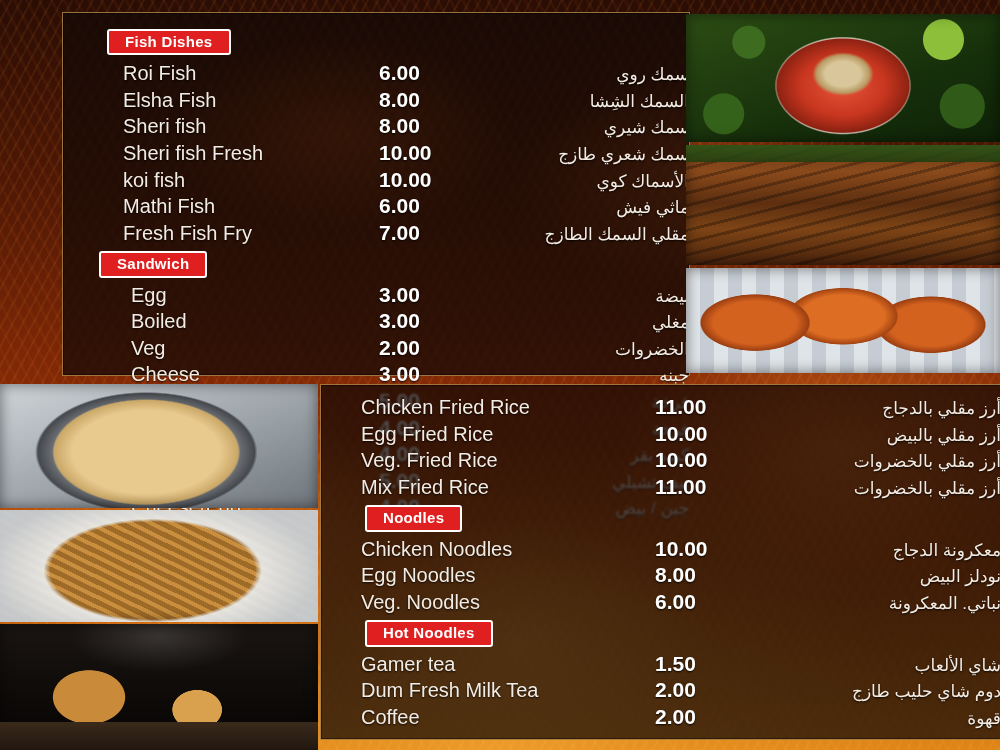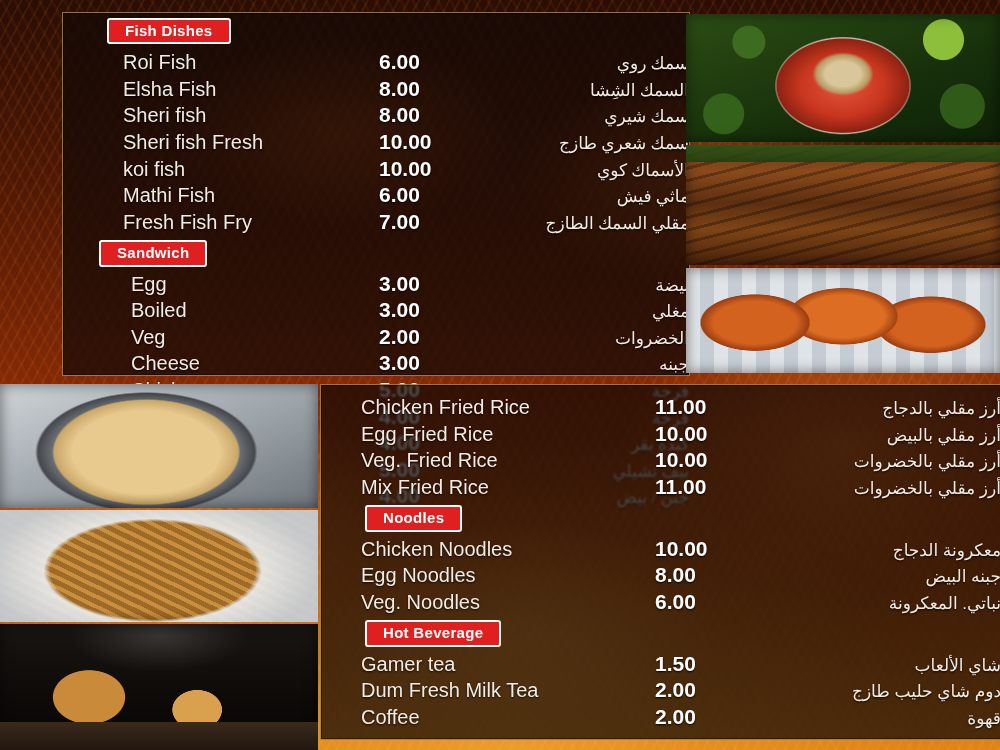--- a/index.html
+++ b/index.html
@@ -77,21 +77,21 @@
     text-align:right;
     color:#f2ece4;
     direction:rtl;
     font-size:17px;
   }
 
   
   #panel-top .row{padding-left:40px;}
   #panel-top .name{width:256px;}
   #panel-top .price{width:150px;font-size:21px;}
-  #panel-top .ar{width:160px;font-family:Liberation Serif, serif;}
+  #panel-top .ar{width:160px;}
   #panel-top .sec2 .row .name{width:248px;}
 
   
   #panel-bottom .row{padding-left:40px;gap:16px;}
   #panel-bottom .name{width:278px;}
   #panel-bottom .price{width:152px;font-size:21px;}
   #panel-bottom .ar{width:196px;}
   .gap-xs{height:4px;}
 
   
@@ -184,21 +184,21 @@
 
   .photo .inner{box-shadow:0 0 14px rgba(0,0,0,.5) inset;}
 </style>
 </head>
 <body>
 
 <div class="bg"></div>
 
 <div class="panel" id="panel-top">
 
-  <div class="pill-wrap" style="margin-top:5px;">
+  <div class="pill-wrap" style="margin-top:16px;">
     <span class="pill">Fish Dishes</span>
   </div>
 
   <div class="rows" style="margin-top:6px;">
     <div class="row">
       <span class="name">Roi Fish</span>
       <span class="price">6.00</span>
       <span class="ar">سمك روي</span>
     </div>
     <div class="row">
@@ -321,33 +321,33 @@
 
   <div class="rows" style="margin-top:5px;">
     <div class="row">
       <span class="name">Chicken Noodles</span>
       <span class="price">10.00</span>
       <span class="ar">معكرونة الدجاج</span>
     </div>
     <div class="row">
       <span class="name">Egg Noodles</span>
       <span class="price">8.00</span>
-      <span class="ar">جبنه البيض</span>
+      <span class="ar">نودلز البيض</span>
     </div>
     <div class="row">
       <span class="name">Veg. Noodles</span>
       <span class="price">6.00</span>
       <span class="ar">نباتي. المعكرونة</span>
     </div>
   </div>
 
   <div class="gap-xs"></div>
 
   <div class="pill-wrap">
-    <span class="pill">Hot Beverage</span>
+    <span class="pill">Hot Noodles</span>
   </div>
 
   <div class="rows" style="margin-top:5px;">
     <div class="row">
       <span class="name">Gamer tea</span>
       <span class="price">1.50</span>
       <span class="ar">شاي الألعاب</span>
     </div>
     <div class="row">
       <span class="name">Dum Fresh Milk Tea</span>

